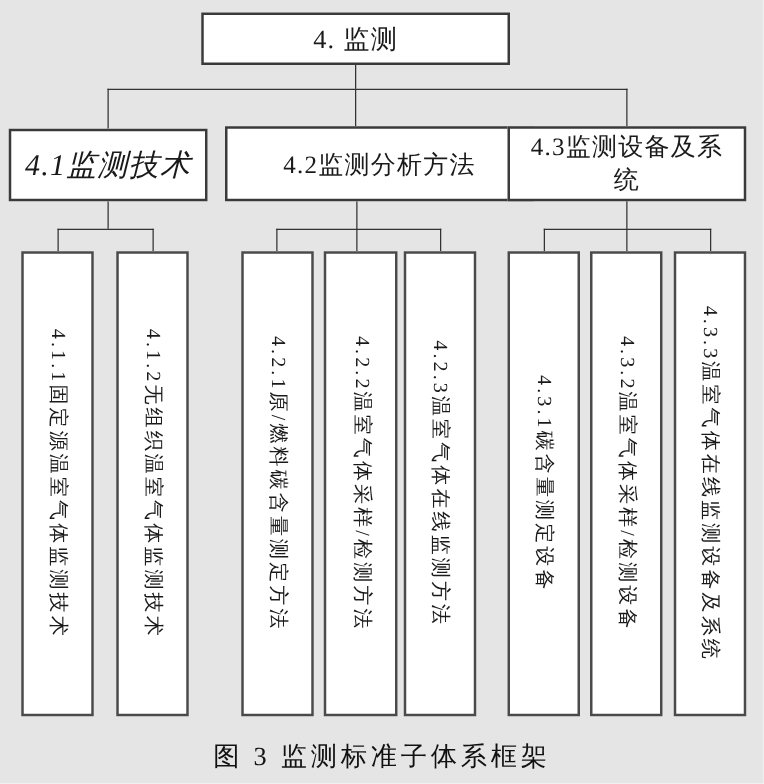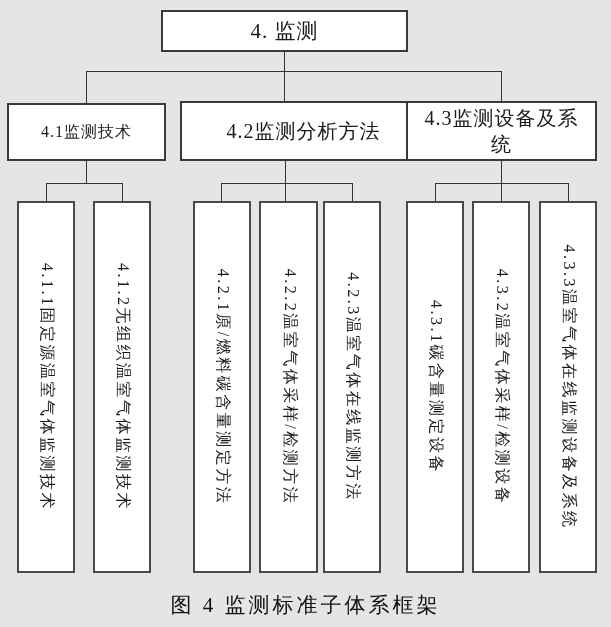--- a/index.html
+++ b/index.html
@@ -16,21 +16,21 @@
     position: absolute;
     box-sizing: border-box;
     background: #ffffff;
     border: 2px solid #3a3a3a;
     display: flex;
     align-items: center;
     justify-content: center;
     text-align: center;
   }
   .root-box   { left:161px; top:10px;  width:247px; height:42px; font-size:21px; letter-spacing:1px; }
-  .branch-41  { left:7px;   top:103px; width:159px; height:58px; font-size:16px; letter-spacing:1px; }
+  .branch-41  { left:7px;   top:103px; width:159px; height:58px; font-size:24px; letter-spacing:1px;font-style:italic; }
   .branch-42  { left:180px; top:101px; width:247px; height:60px; font-size:20px; letter-spacing:1px; }
   .branch-43  { left:406px; top:101px; width:191px; height:60px; font-size:20px; letter-spacing:1px;
                 line-height:1.3; padding:0 10px; }
   .vbox { top:201px; height:372px; border-color:#4a4a4a; }
   .c1 { left:17px;  width:58px; }
   .c2 { left:93px;  width:58px; }
   .c3 { left:193px; width:58px; }
   .c4 { left:259px; width:59px; }
   .c5 { left:323px; width:58px; }
   .c6 { left:406px; width:58px; }
@@ -124,15 +124,15 @@
   <div class="box vbox c6">
     <span class="vtext">4.3.1碳含量测定设备</span>
   </div>
   <div class="box vbox c7">
     <span class="vtext">4.3.2温室气体采样/检测设备</span>
   </div>
   <div class="box vbox c8">
     <span class="vtext">4.3.3温室气体在线监测设备及系统</span>
   </div>
 
-  <div class="caption">图 4 监测标准子体系框架</div>
+  <div class="caption">图 3 监测标准子体系框架</div>
 
 </div>
 
 </body></html>

